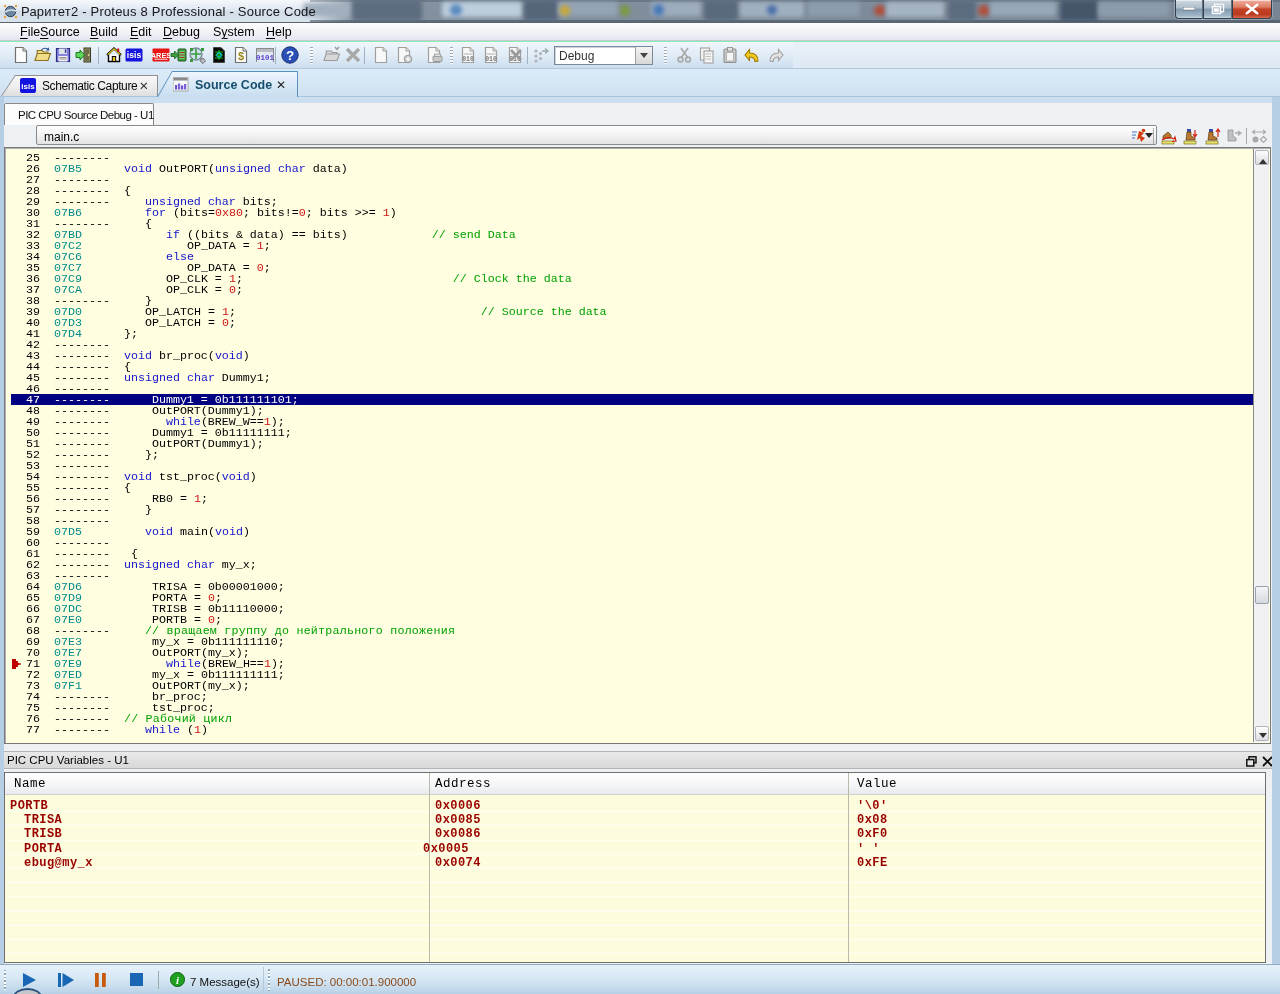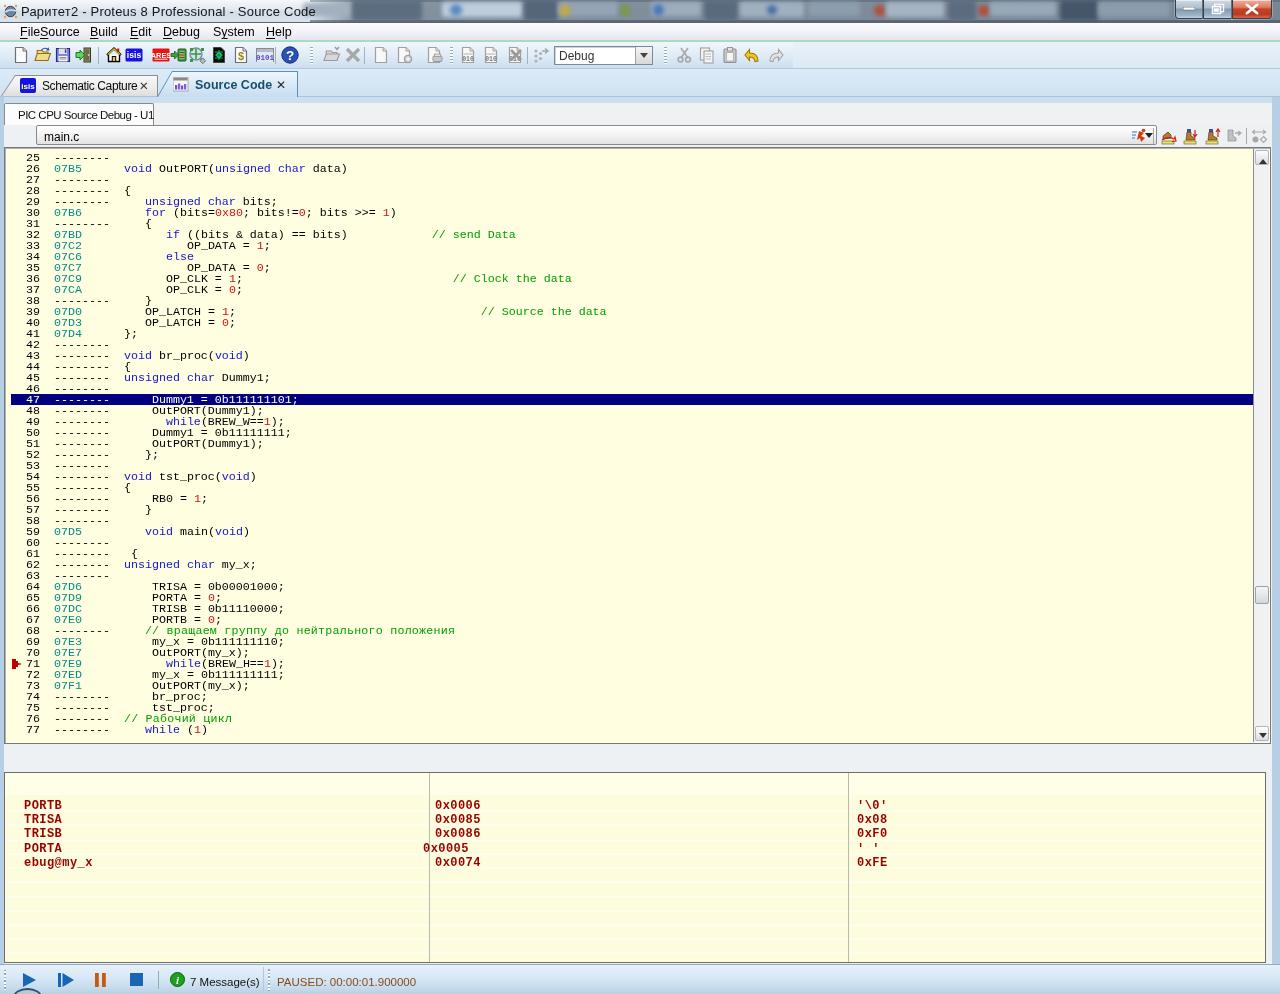--- a/index.html
+++ b/index.html
@@ -509,25 +509,40 @@
       <div class="sbtn" id="sbup">
           <div class="tri" style="top:4px;border:4px solid transparent;border-bottom:5px solid #333;"></div>
         </div>
       <div class="sbtn" id="sbdn">
           <div class="tri" style="top:6px;border:4px solid transparent;border-top:5px solid #333;"></div>
         </div>
       <div id="sbthumb"></div>
     </div>
   </div>
 
+  <div class="abs" id="varhead">
+    <span class="txt">PIC CPU Variables - U1</span>
+    <svg class="abs" style="left:1243px;top:4px" width="11" height="11" viewBox="0 0 11 11">
+      <rect x="3" y="0.8" width="7" height="6" fill="none" stroke="#111" stroke-width="1.5"></rect>
+      <rect x="0.8" y="3.6" width="7" height="6.4" fill="#e6e6e6" stroke="#111" stroke-width="1.5"></rect>
+    </svg>
+    <svg class="abs" style="left:1259px;top:4px" width="11" height="11" viewBox="0 0 11 11">
+      <path d="M1 1 L10 10 M10 1 L1 10" stroke="#111" stroke-width="1.8"></path>
+    </svg>
+  </div>
   <div class="abs" id="vartable">
+    <div id="thead">
+      <span class="abs" style="left:9px;top:4px;letter-spacing:.5px">Name</span>
+      <span class="abs" style="left:430px;top:4px;letter-spacing:.5px">Address</span>
+      <span class="abs" style="left:852px;top:4px;letter-spacing:.5px">Value</span>
+    </div>
     <div id="tbody"></div>
     <div class="vline" style="left:424px"></div>
     <div class="vline" style="left:843px"></div>
-    <span class="vrow" style="left:19px;top:26.0px">PORTB</span>
+    <span class="vrow" style="left:5px;top:26.0px">PORTB</span>
     <span class="vrow" style="left:430px;top:26.0px">0x0006</span>
     <span class="vrow" style="left:852px;top:26.0px">'\0'</span>
     <span class="vrow" style="left:19px;top:40.2px">TRISA</span>
     <span class="vrow" style="left:430px;top:40.2px">0x0085</span>
     <span class="vrow" style="left:852px;top:40.2px">0x08</span>
     <span class="vrow" style="left:19px;top:54.4px">TRISB</span>
     <span class="vrow" style="left:430px;top:54.4px">0x0086</span>
     <span class="vrow" style="left:852px;top:54.4px">0xF0</span>
     <span class="vrow" style="left:19px;top:68.6px">PORTA</span>
     <span class="vrow" style="left:418px;top:68.6px">0x0005</span>

